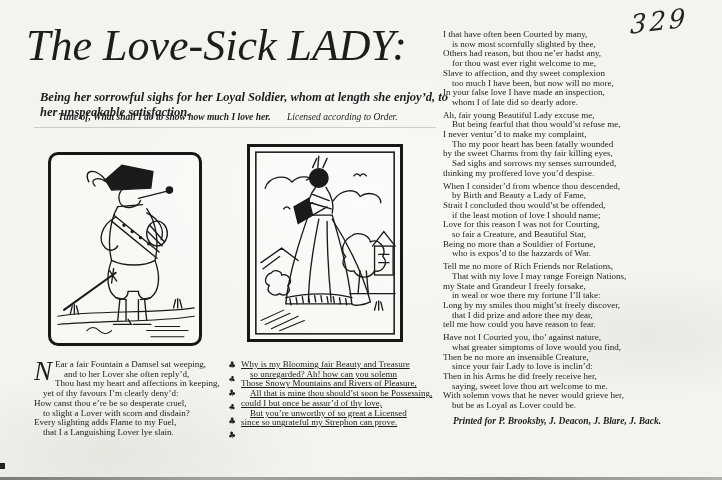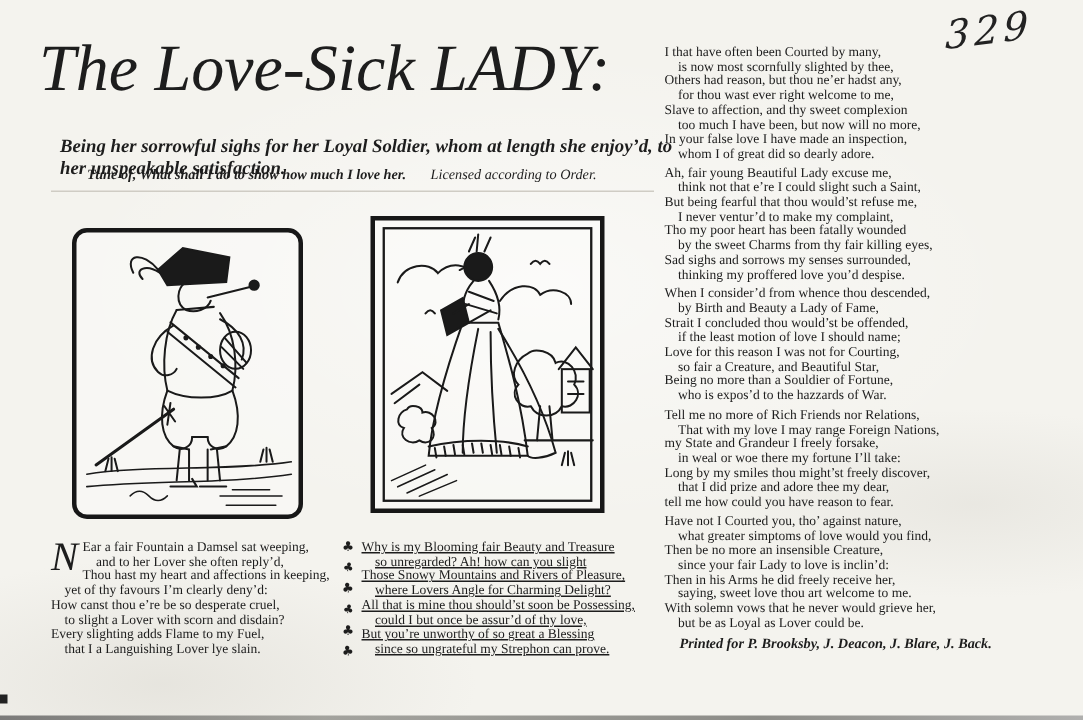--- a/index.html
+++ b/index.html
@@ -143,25 +143,24 @@
   <div class="right-col verse">
     <div>
         <div class="stanza">
           <div class="vline">I that have often been Courted by many,</div>
           <div class="vline">is now most scornfully slighted by thee,</div>
           <div class="vline">Others had reason, but thou ne’er hadst any,</div>
           <div class="vline">for thou wast ever right welcome to me,</div>
           <div class="vline">Slave to affection, and thy sweet complexion</div>
           <div class="vline">too much I have been, but now will no more,</div>
           <div class="vline">In your false love I have made an inspection,</div>
-          <div class="vline">whom I of great did so dearly adore.</div>
+          <div class="vline">whom I of late did so dearly adore.</div>
         </div>
         <div class="stanza">
           <div class="vline">Ah, fair young Beautiful Lady excuse me,</div>
-          <div class="vline">think not that e’re I could slight such a Saint,</div>
           <div class="vline">But being fearful that thou would’st refuse me,</div>
           <div class="vline">I never ventur’d to make my complaint,</div>
           <div class="vline">Tho my poor heart has been fatally wounded</div>
           <div class="vline">by the sweet Charms from thy fair killing eyes,</div>
           <div class="vline">Sad sighs and sorrows my senses surrounded,</div>
           <div class="vline">thinking my proffered love you’d despise.</div>
         </div>
         <div class="stanza">
           <div class="vline">When I consider’d from whence thou descended,</div>
           <div class="vline">by Birth and Beauty a Lady of Fame,</div>
@@ -214,25 +213,24 @@
       <span class="orn">♣</span>
       <span class="orn">♣</span>
       <span class="orn">♣</span>
       <span class="orn">♣</span>
       <span class="orn">♣</span>
     </div>
 
   <div class="bottom-mid verse">
     <div>
         <div class="vline">Why is my Blooming fair Beauty and Treasure</div>
-        <div class="vline">so unregarded? Ah! how can you slight</div>
+        <div class="vline">so unregarded? Ah! how can you solemn</div>
         <div class="vline">Those Snowy Mountains and Rivers of Pleasure,</div>
-        <div class="vline">where Lovers Angle for Charming Delight?</div>
         <div class="vline">All that is mine thou should’st soon be Possessing,</div>
         <div class="vline">could I but once be assur’d of thy love,</div>
-        <div class="vline">But you’re unworthy of so great a Blessing</div>
+        <div class="vline">But you’re unworthy of so great a Licensed</div>
         <div class="vline">since so ungrateful my Strephon can prove.</div>
       </div>
   </div>
 
   <div class="scan-speck"></div>
   <div class="scan-bottom-edge"></div>
 </div>
 
 </body></html>

